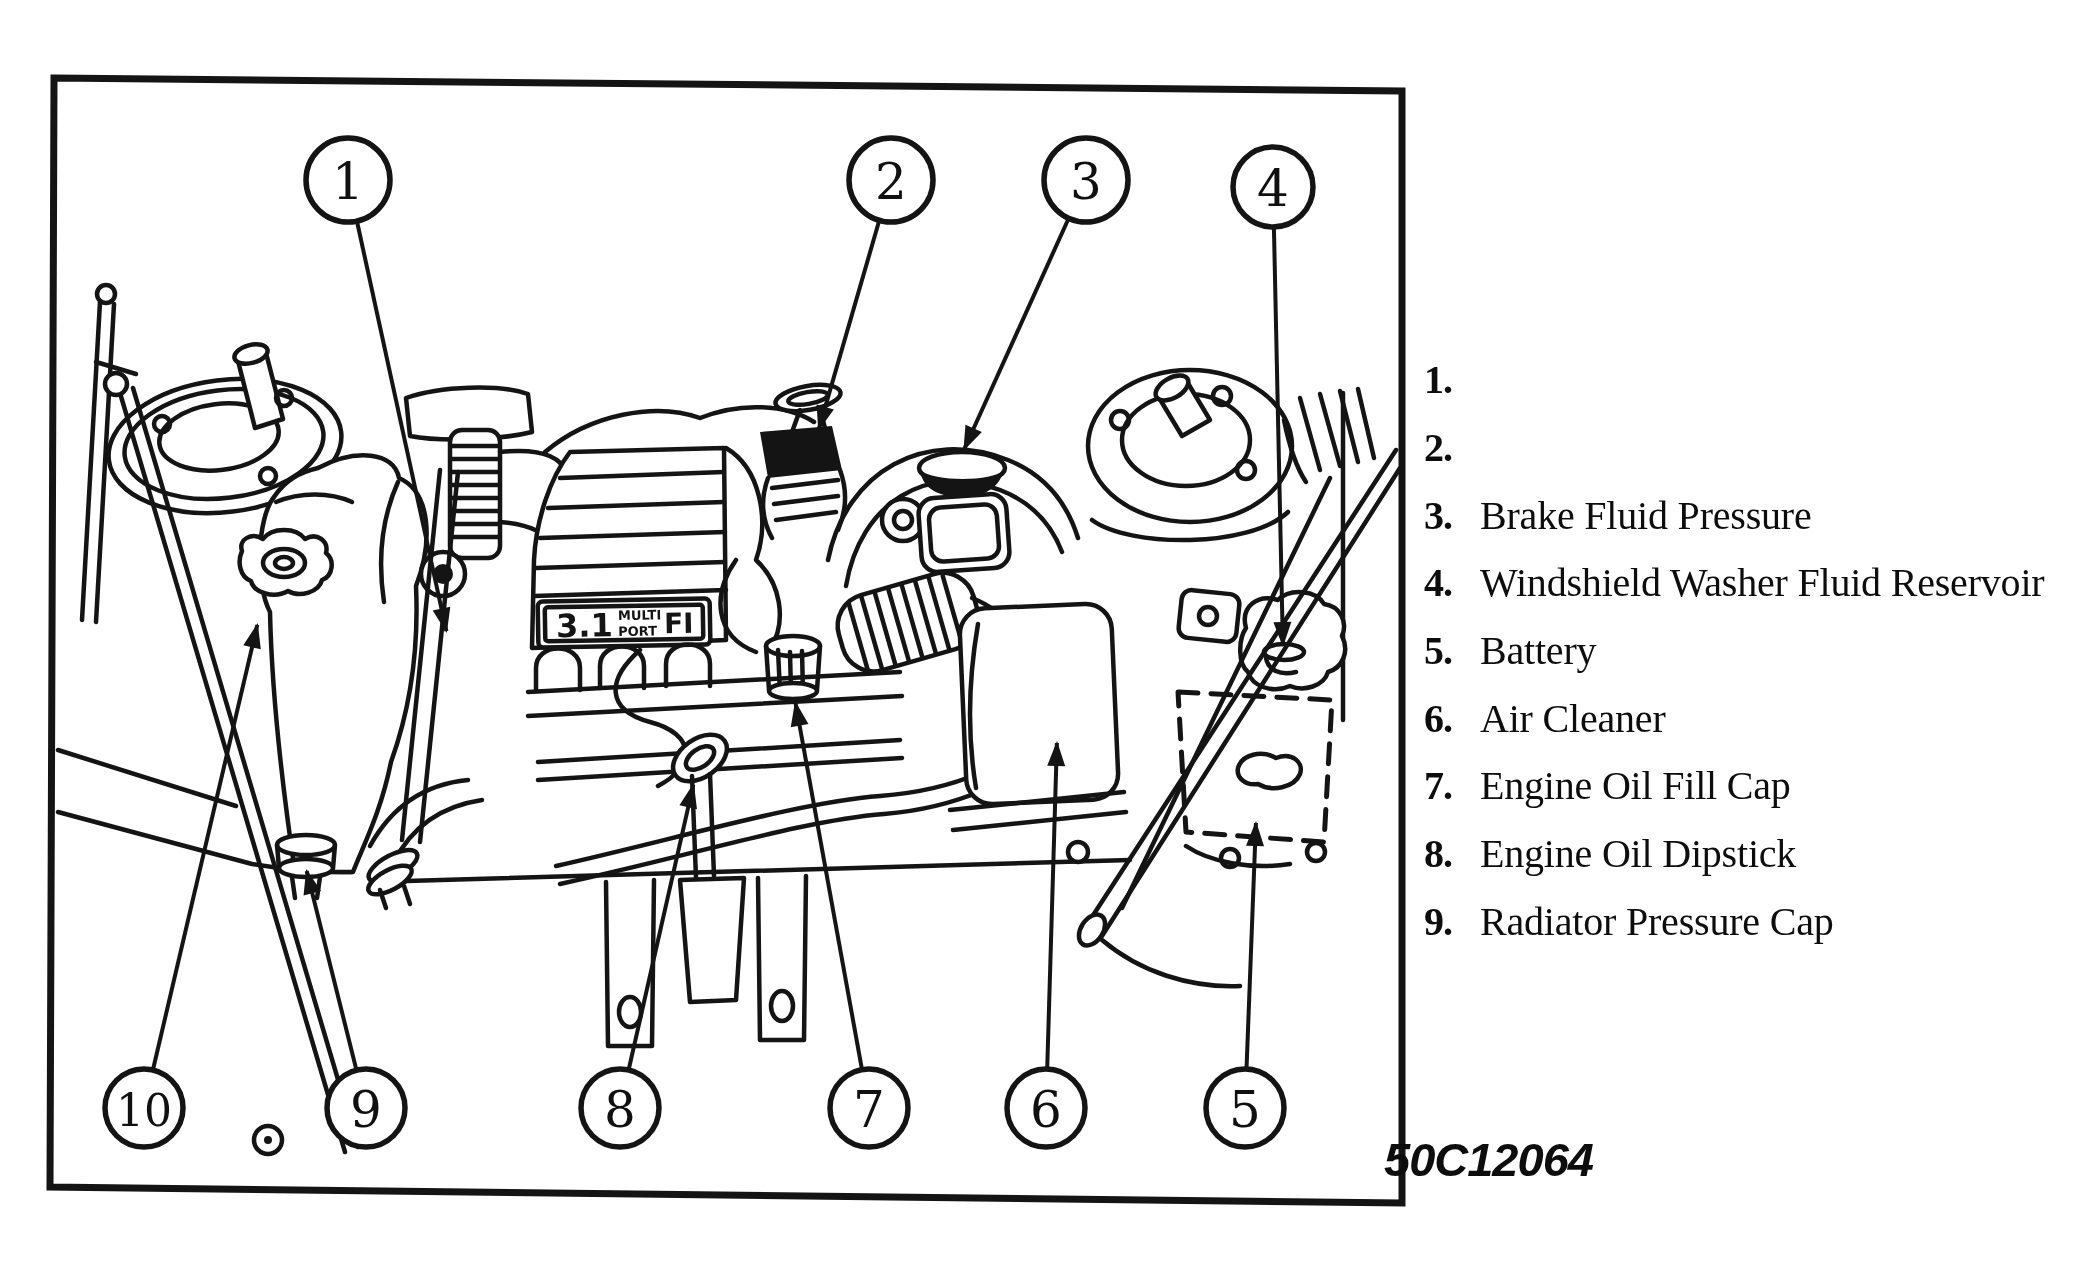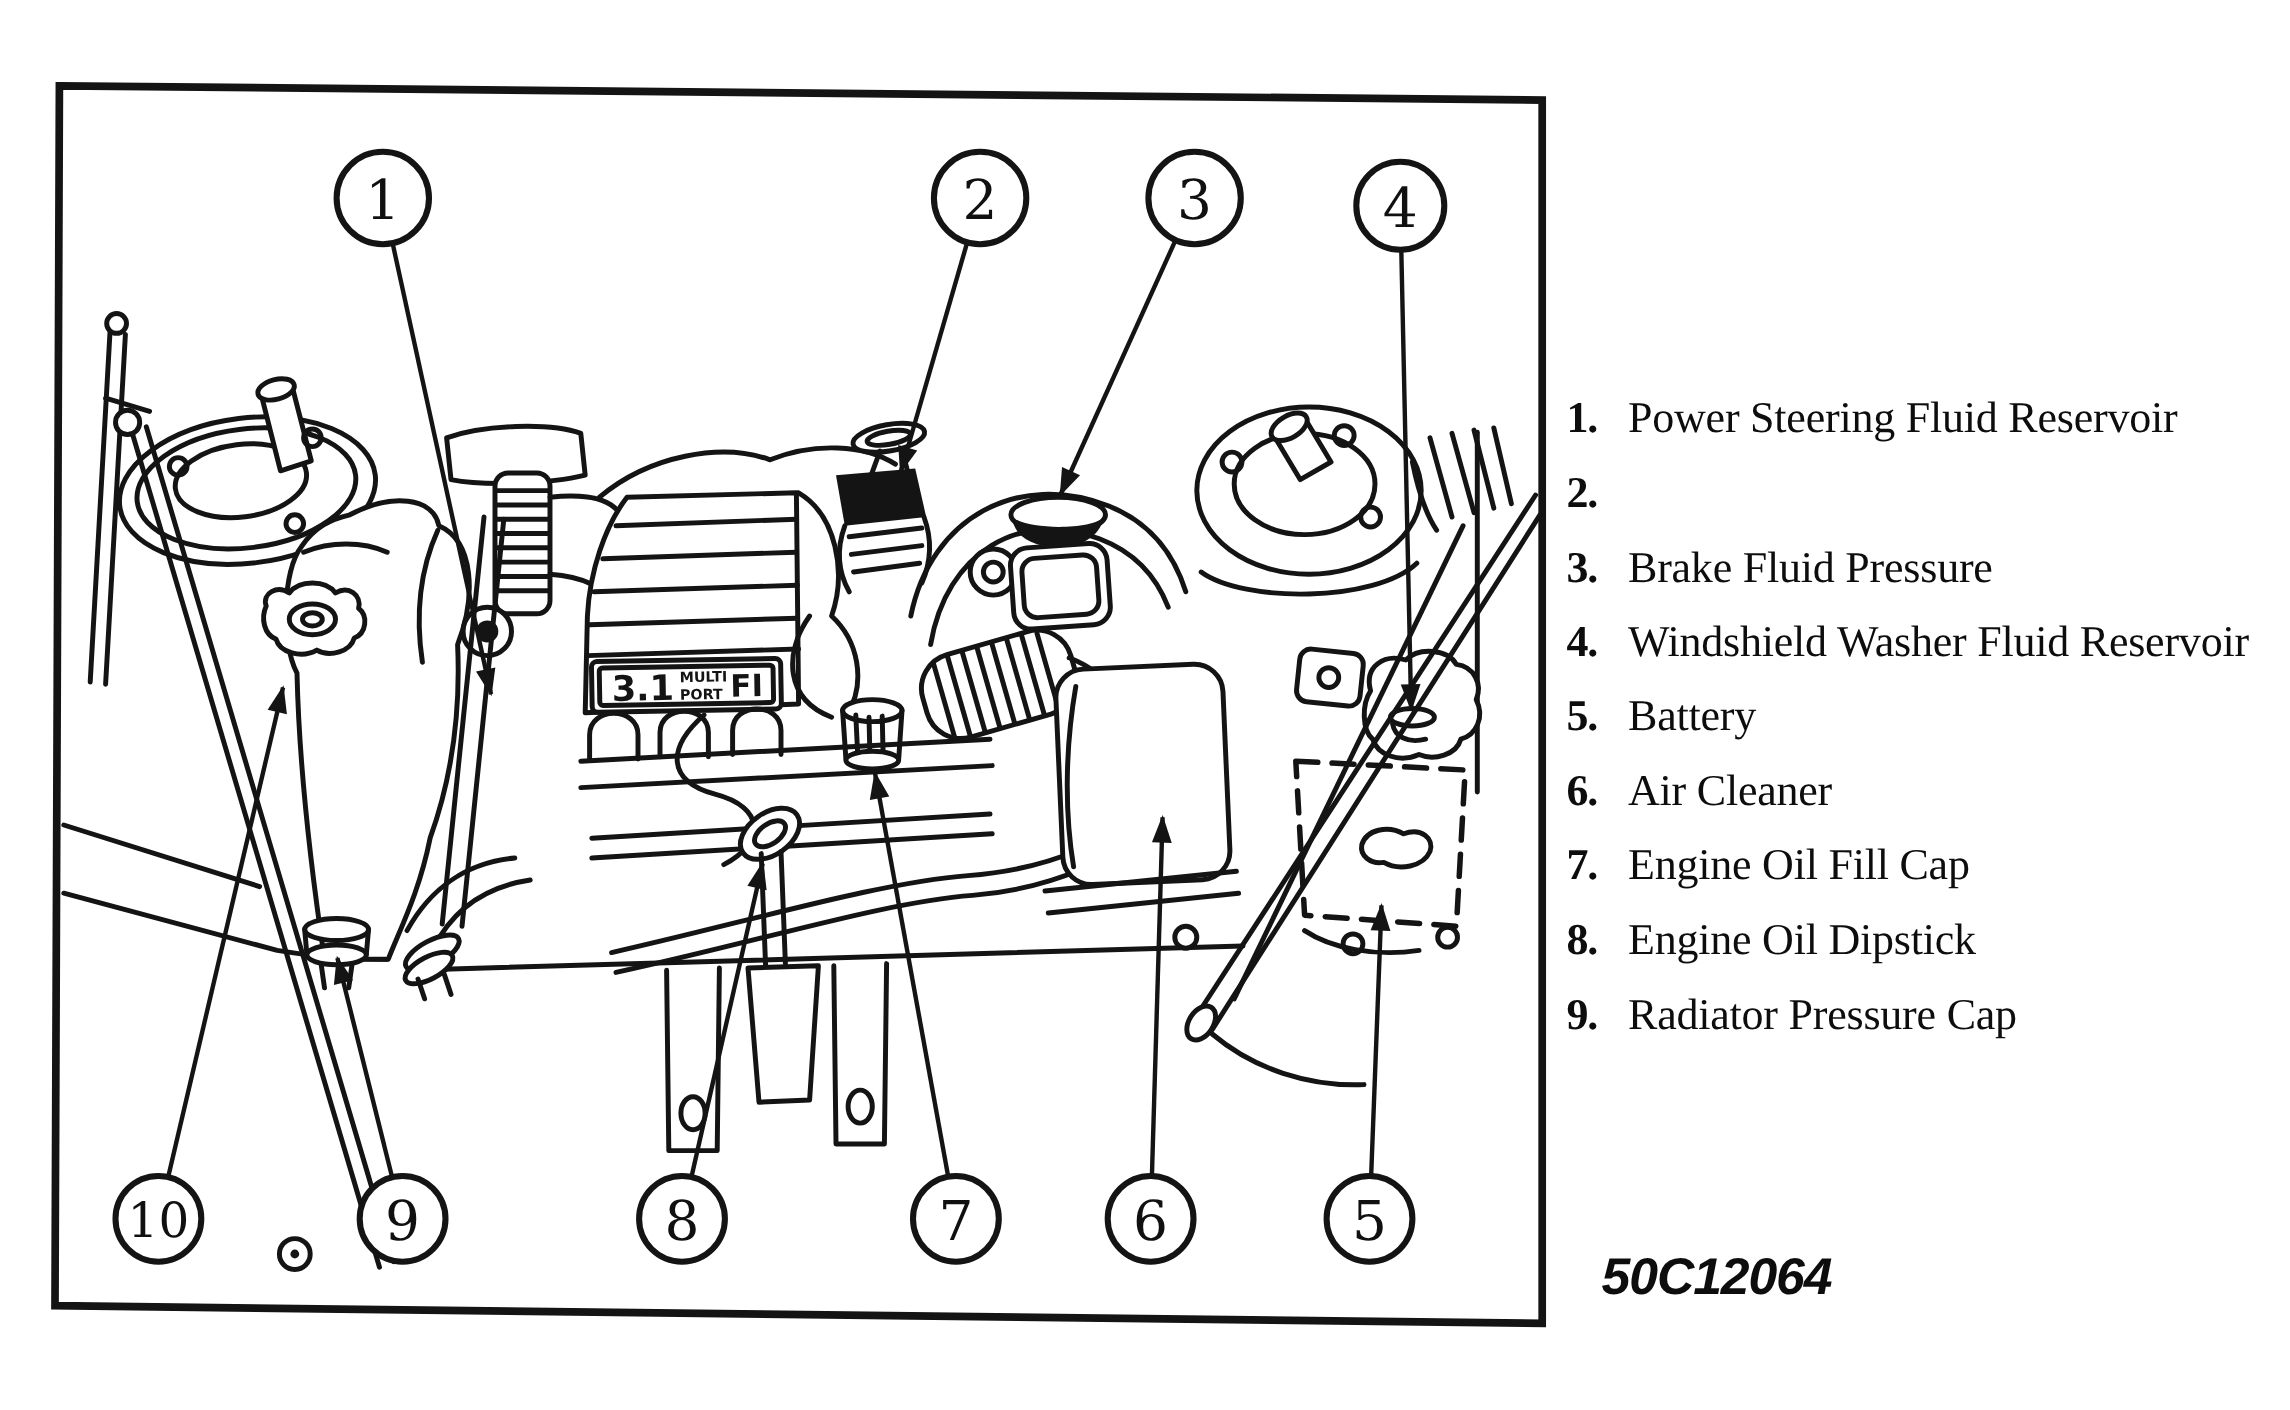--- a/index.html
+++ b/index.html
@@ -4,21 +4,21 @@
 <style>
   html,body{margin:0;padding:0;background:#fff;}
   .page{position:relative;width:2082px;height:1282px;background:#ffffff;overflow:hidden;
         font-family:"Liberation Serif", serif;color:#0d0d0d;}
   .art-svg{position:absolute;left:0;top:0;}
   .legend{position:absolute;left:1424px;top:346px;list-style:none;margin:0;padding:0;}
   .legend-row{height:67.7px;display:flex;align-items:center;}
   .legend-num{width:56px;flex:0 0 56px;font-weight:700;font-size:40px;letter-spacing:-1px;
               font-family:"Liberation Serif", serif;}
   .legend-label{font-size:40px;white-space:nowrap;letter-spacing:-0.2px;}
-  .part-code{position:absolute;left:1456px;top:1132px;font-family:"Liberation Sans", sans-serif;
+  .part-code{position:absolute;left:1384px;top:1132px;font-family:"Liberation Sans", sans-serif;
              font-style:italic;font-weight:700;font-size:47px;letter-spacing:-1px;}
 </style>
 </head>
 <body>
 
 <div class="page">
 
   <svg class="art-svg" width="2082" height="1282" viewBox="0 0 2082 1282">
     <defs>
       <marker id="arw" markerUnits="userSpaceOnUse" markerWidth="30" markerHeight="24" refX="24" refY="10" orient="auto">
@@ -284,21 +284,20 @@
           <line x1="152.9" y1="1070.0" x2="257.3" y2="624.9" stroke="#141414" stroke-width="4" marker-end="url(#arw)"></line>
           <circle cx="144" cy="1108" r="39" fill="#ffffff" stroke="#141414" stroke-width="5.5"></circle>
           <text x="144" y="1110" text-anchor="middle" dominant-baseline="central" font-family="&quot;DejaVu Serif&quot;, serif" font-size="44" fill="#101010">10</text>
         </g>
       </g>
   </svg>
 
   <ol class="legend">
     <li class="legend-row">
       <span class="legend-num">1.</span>
-      <span class="legend-label">Power Steering Fluid Reservoir</span>
     </li>
     <li class="legend-row">
       <span class="legend-num">2.</span>
     </li>
     <li class="legend-row">
       <span class="legend-num">3.</span>
       <span class="legend-label">Brake Fluid Pressure</span>
     </li>
     <li class="legend-row">
       <span class="legend-num">4.</span>

